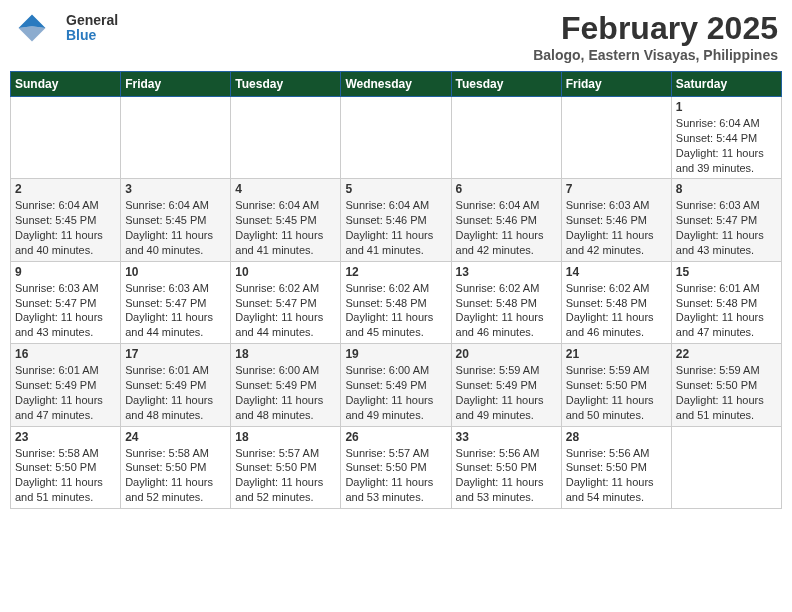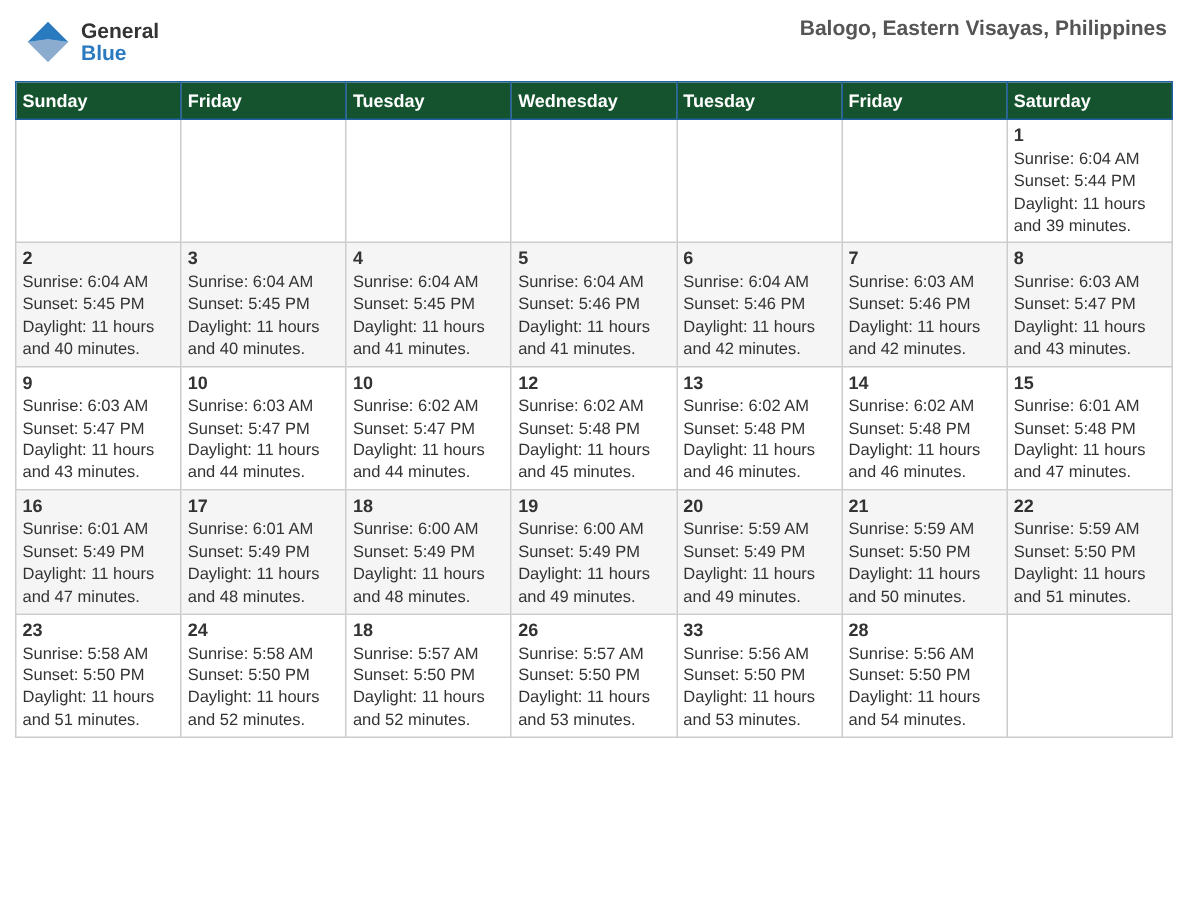--- a/index.html
+++ b/index.html
@@ -13,21 +13,21 @@
     .header {
       display: flex;
       justify-content: space-between;
       align-items: flex-start;
       margin-bottom: 8px;
       padding: 0 4px;
     }
     .logo {
       display: flex;
       align-items: center;
-      gap: 4px;
+      gap: 16px;
     }
     .logo-text {
       display: flex;
       flex-direction: column;
       font-size: 14px;
       font-weight: bold;
       line-height: 1.1;
     }
     .logo-general { color: #333; }
     .logo-blue { color: #2a7abf; }
@@ -106,20 +106,21 @@
     <svg class="logo-icon" viewBox="0 0 40 40">
       <polygon points="20,5 35,20 20,18 5,20" fill="#2a7abf"></polygon>
       <polygon points="20,18 35,20 20,35 5,20" fill="#1a5a9f" opacity="0.5"></polygon>
     </svg>
     <div class="logo-text">
       <span class="logo-general">General</span>
       <span class="logo-blue">Blue</span>
     </div>
   </div>
   <div class="title-block">
+    <div class="month-year">February 2025</div>
     <div class="location">Balogo, Eastern Visayas, Philippines</div>
   </div>
 </div>
 
 <table class="calendar">
   <thead>
     <tr>
     <th>Sunday</th>
         <th>Friday</th>
         <th>Tuesday</th>

